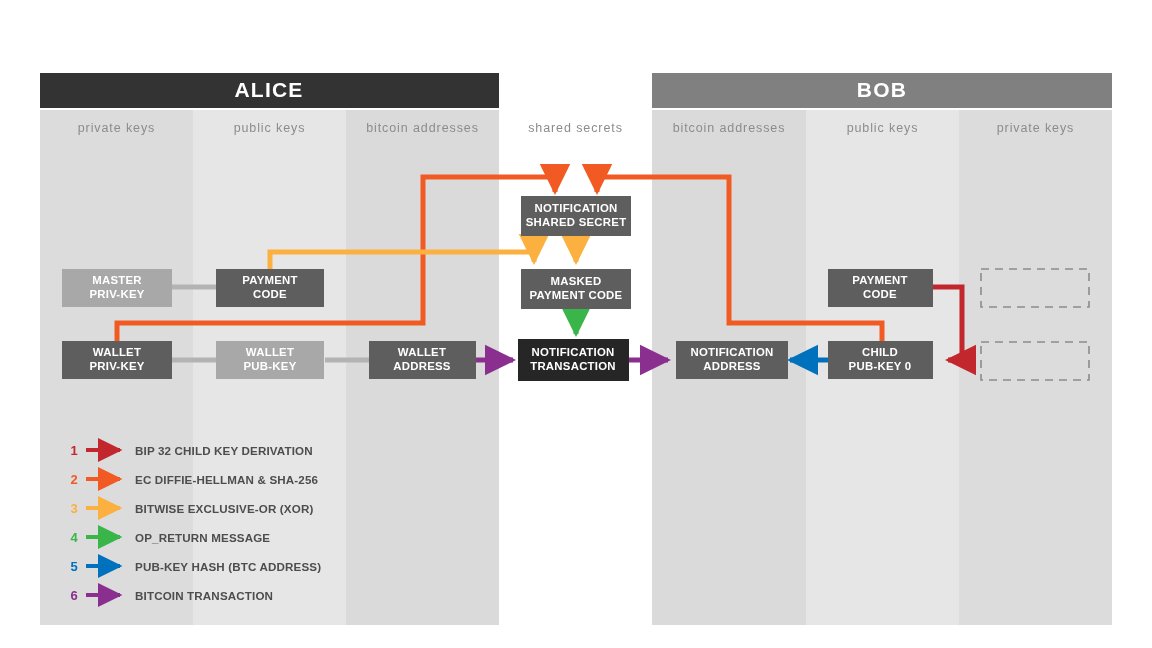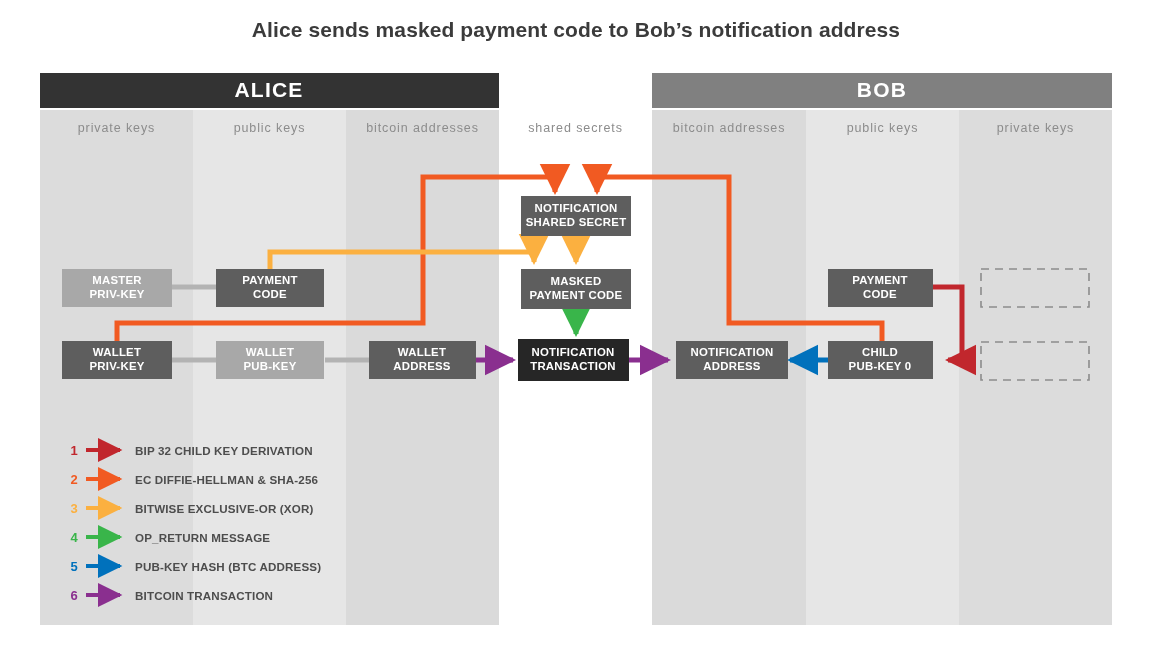--- a/index.html
+++ b/index.html
@@ -15,21 +15,20 @@
   .nodeText{font-size:11.4px;fill:#ffffff;font-weight:bold;letter-spacing:.25px;}
   .legendNum{font-size:13px;font-weight:bold;}
   .legendText{font-size:11.6px;fill:#4d4d4d;font-weight:bold;letter-spacing:.15px;}
   .ln{fill:none;stroke-linecap:butt;stroke-linejoin:miter;}
 </style>
 </head>
 <body>
 
 <div id="stage">
 
-  <div id="page-title">Alice sends masked payment code to Bob’s notification address</div>
 
   <svg viewBox="0 0 1152 648" xmlns="http://www.w3.org/2000/svg">
     <defs>
       <marker id="ar-red" markerWidth="7" markerHeight="7" refX="5.6" refY="3.5" orient="auto" markerUnits="strokeWidth">
         <path d="M0,0.45 L6.2,3.5 L0,6.55 Z" fill="#c1272d"></path>
       </marker>
       <marker id="ar-orange" markerWidth="7" markerHeight="7" refX="5.6" refY="3.5" orient="auto" markerUnits="strokeWidth">
         <path d="M0,0.45 L6.2,3.5 L0,6.55 Z" fill="#f15a22"></path>
       </marker>
       <marker id="ar-yellow" markerWidth="7" markerHeight="7" refX="5.6" refY="3.5" orient="auto" markerUnits="strokeWidth">

